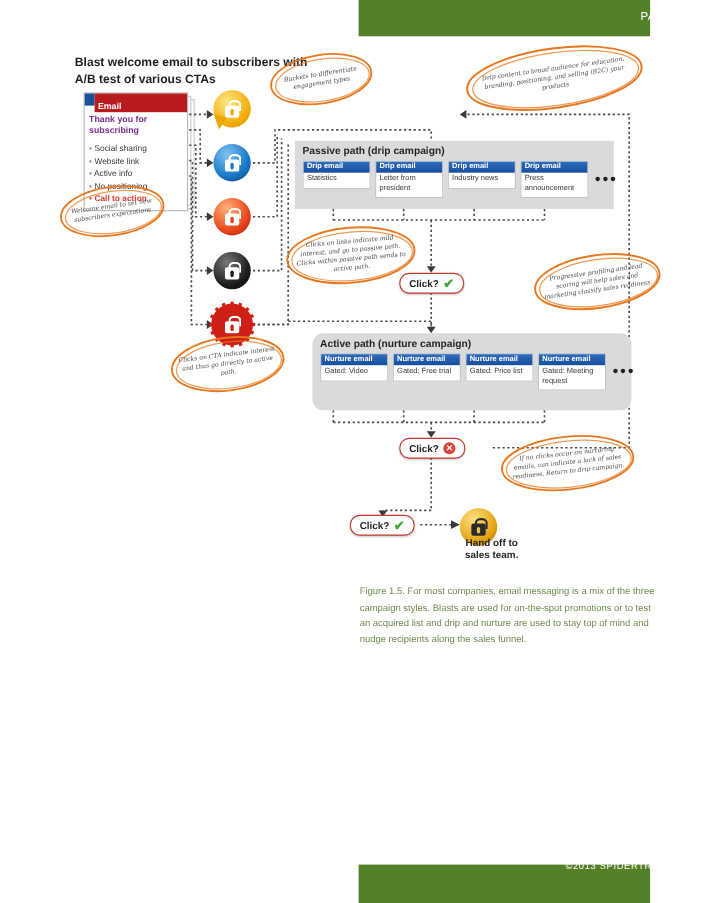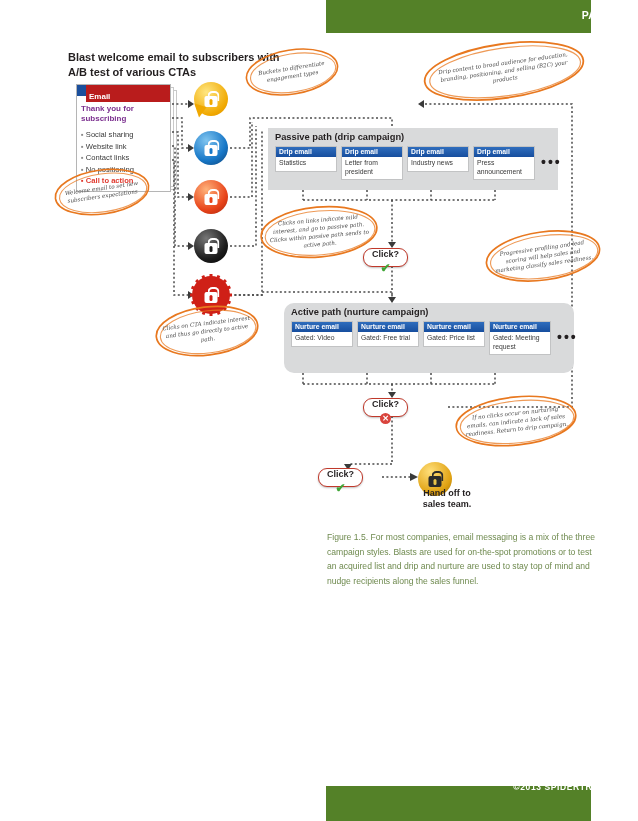--- a/index.html
+++ b/index.html
@@ -10,25 +10,25 @@
     overflow:hidden;
   }
   .page{position:absolute;left:0;top:0;width:638px;height:821px;background:#fff;}
 
   
   .bar-green{position:absolute;background:#548128;}
   #header-bar{left:326px;top:0;width:265px;height:33px;}
   #footer-bar{left:326px;top:786px;width:265px;height:35px;}
   #header-page-label{
     position:absolute;right:10px;top:9px;color:#ffffff;
-    font-size:10.5px;font-weight:bold;letter-spacing:.4px;
+    font-size:10.5px;font-weight:normal;letter-spacing:.4px;
   }
   #footer-copy{
     position:absolute;right:10px;top:782px;color:#ffffff;
-    font-size:8.5px;font-weight:bold;letter-spacing:.6px;text-align:center;
+    font-size:8.5px;font-weight:normal;letter-spacing:.6px;text-align:center;
   }
 
   
   #diagram-title{
     position:absolute;left:68px;top:50px;width:230px;
     font-size:11px;font-weight:bold;color:#231f20;line-height:1.35;
   }
 
   
   #email-card{position:absolute;left:76px;top:84px;width:93px;}
@@ -64,21 +64,20 @@
     background:linear-gradient(#2f6dbd,#174e9e);
   }
   .ecard .eb{font-size:6.8px;color:#3a3a3a;padding:2px 3px 3px 3px;line-height:8.5px;}
   .dots{color:#231f20;font-size:14px;letter-spacing:2px;line-height:8px;padding-top:12px;margin-left:2px;font-weight:bold;}
 
   
   .pill{
     position:absolute;height:17px;border:1.4px solid #c0392b;border-radius:9px;
     background:#fff;display:flex;align-items:center;gap:4px;padding:0 8px;
     box-shadow:0 1px 2px rgba(0,0,0,.25);
-    flex-direction:column;
   }
   .pill .lbl{font-size:9px;font-weight:bold;color:#231f20;}
   #pill-passive{left:363px;top:248px;}
   #pill-active{left:363px;top:398px;}
   #pill-handoff{left:318px;top:468px;}
   .ck{color:#3fa535;font-size:12px;font-weight:bold;line-height:10px;}
   .xmark{
     width:11px;height:11px;border-radius:50%;background:#d9443d;color:#fff;
     font-size:8px;line-height:11px;text-align:center;font-weight:bold;
   }
@@ -170,21 +169,21 @@
     <div class="shadowcard s2"></div>
     <div class="front">
       <div class="tabstrip">
         <div class="tab-blue"></div>
         <div class="hdr">Email</div>
       </div>
       <div class="body">
         <div class="mail-headline">Thank you for subscribing</div>
         <div class="mail-item"><span class="b">▪</span> <span>Social sharing</span></div>
         <div class="mail-item"><span class="b">▪</span> <span>Website link</span></div>
-        <div class="mail-item"><span class="b">▪</span> <span>Contact links</span></div>
+        <div class="mail-item"><span class="b">▪</span> <span>Active info</span></div>
         <div class="mail-item"><span class="b">▪</span> <span>No positioning</span></div>
         <div class="mail-item cta"><span class="b">▪</span> <span>Call to action</span></div>
       </div>
     </div>
   </div>
 
   <svg id="wires">
     <g stroke="#4a4a4a" stroke-width="1.5" stroke-dasharray="2,2.4" fill="none">
       <path d="M172,104 H188"></path>
       <path d="M172,118 H182 V148 H188"></path>

